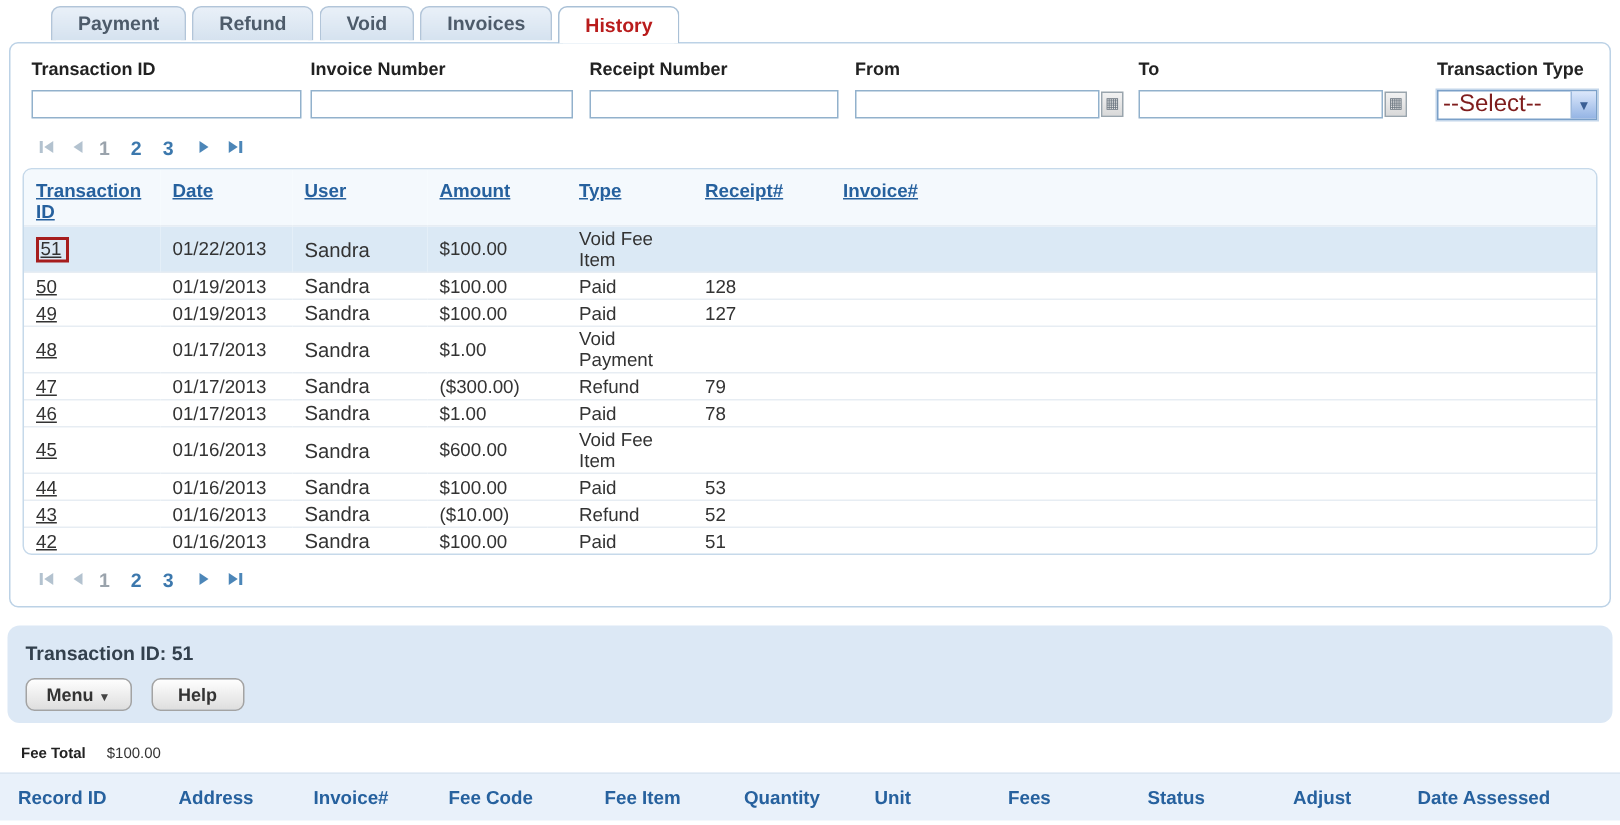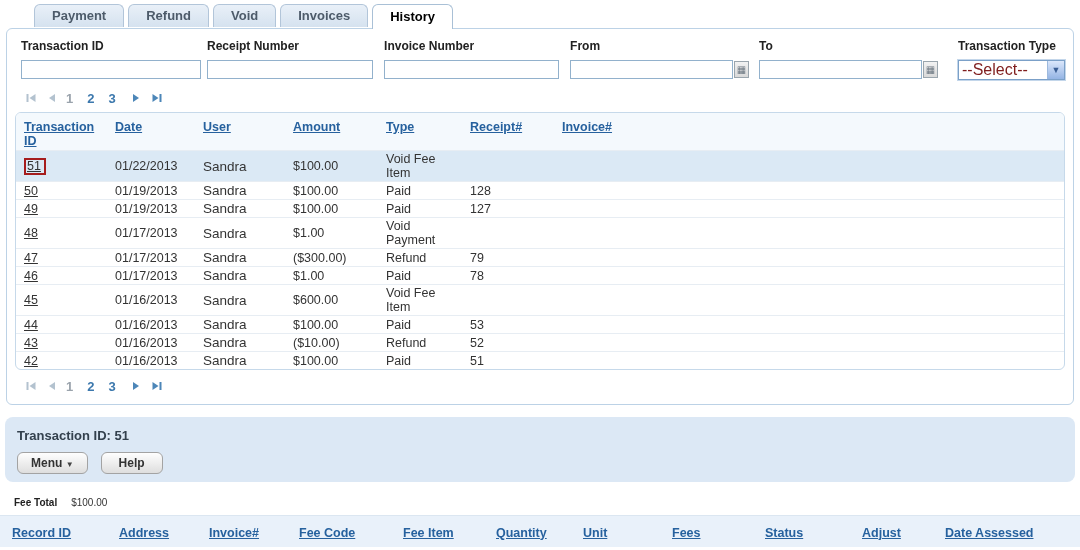--- a/index.html
+++ b/index.html
@@ -4,21 +4,21 @@
 <style>
   * { margin:0; padding:0; box-sizing:border-box; }
   html,body { width:1080px; height:550px; background:#ffffff; overflow:hidden;
     font-family:"Liberation Sans","DejaVu Sans",sans-serif; color:#333; }
 
   
   .tabbar { display:flex; align-items:flex-start; margin:4px 0 0 34px; position:relative; z-index:2; }
   .tab { height:23px; line-height:22px; padding:0 17px; margin-right:4px; font-size:13px; font-weight:bold;
     color:#4d5b6a; background:linear-gradient(#e9f0f8,#d5e2ef); border:1px solid #b2c5d9;
     border-bottom:none; border-radius:6px 6px 0 0; cursor:default; }
-  .tab.active { background:#ffffff; color:#000000; border-color:#a9c0d6; height:25px; line-height:24px;
+  .tab.active { background:#ffffff; color:#b91c1c; border-color:#a9c0d6; height:25px; line-height:24px;
     margin-bottom:-1px; }
 
   
   .outer-panel { margin:0 6px; border:1px solid #bcd2e6; border-radius:6px; background:#fff;
     padding:7px 8px 10px 8px; position:relative; z-index:1; }
 
   
   .filters { display:flex; }
   .ffield { display:flex; flex-direction:column; }
   .ffield .flabel { font-size:12px; font-weight:bold; color:#222; margin:3px 0 7px 6px; }
@@ -70,21 +70,21 @@
 
   
   .fee-total { margin:15px 0 7px 14px; font-size:10px; }
   .fee-total .ft-label { font-weight:bold; color:#222; margin-right:14px; }
   .fee-total .ft-value { color:#333; }
 
   
   .fee-table { width:1080px; }
   .fee-head { display:flex; background:#e9f1fa; border-top:1px solid #dbe6f1; height:32px;
     align-items:center; padding-left:12px; }
-  .fee-head .fh { font-size:12.5px; font-weight:bold; color:#26619e; text-decoration:underline; cursor:pointer; }
+  .fee-head .fh { font-size:12.5px; font-weight:bold; color:#26619e; cursor:pointer; }
   .fc { overflow:hidden; white-space:nowrap; }
   .c0{width:107px;} .c1{width:90px;} .c2{width:90px;} .c3{width:104px;} .c4{width:93px;}
   .c5{width:87px;} .c6{width:89px;} .c7{width:93px;} .c8{width:97px;} .c9{width:83px;} .c10{flex:1;}
 </style>
 </head>
 <body>
 
 <div class="tabbar">
   <div class="tab"><span>Payment</span></div>
   <div class="tab"><span>Refund</span></div>
@@ -95,28 +95,28 @@
 
 <div class="outer-panel">
 
   <div class="filters">
     <div class="ffield w-tid">
       <span class="flabel">Transaction ID</span>
       <div class="fctrl">
           <input class="tin" type="text" style="">
         </div>
     </div>
+    <div class="ffield w-inv">
+      <span class="flabel">Invoice Number</span>
+      <div class="fctrl">
+          <input class="tin" type="text" style="">
+        </div>
+    </div>
     <div class="ffield w-rcpt">
       <span class="flabel">Receipt Number</span>
-      <div class="fctrl">
-          <input class="tin" type="text" style="">
-        </div>
-    </div>
-    <div class="ffield w-inv">
-      <span class="flabel">Invoice Number</span>
       <div class="fctrl">
           <input class="tin" type="text" style="">
         </div>
     </div>
     <div class="ffield w-from">
       <span class="flabel">From</span>
       <div class="fctrl">
         <input class="tin" type="text" style="">
         <span class="cal-btn">▦</span>
       </div>

